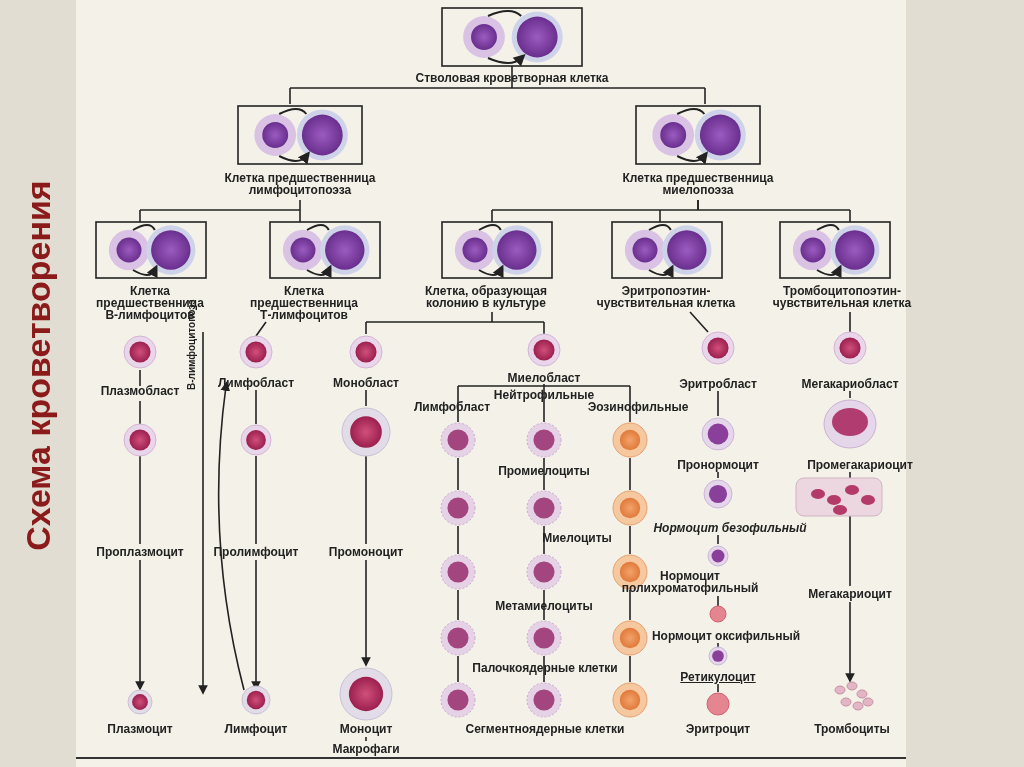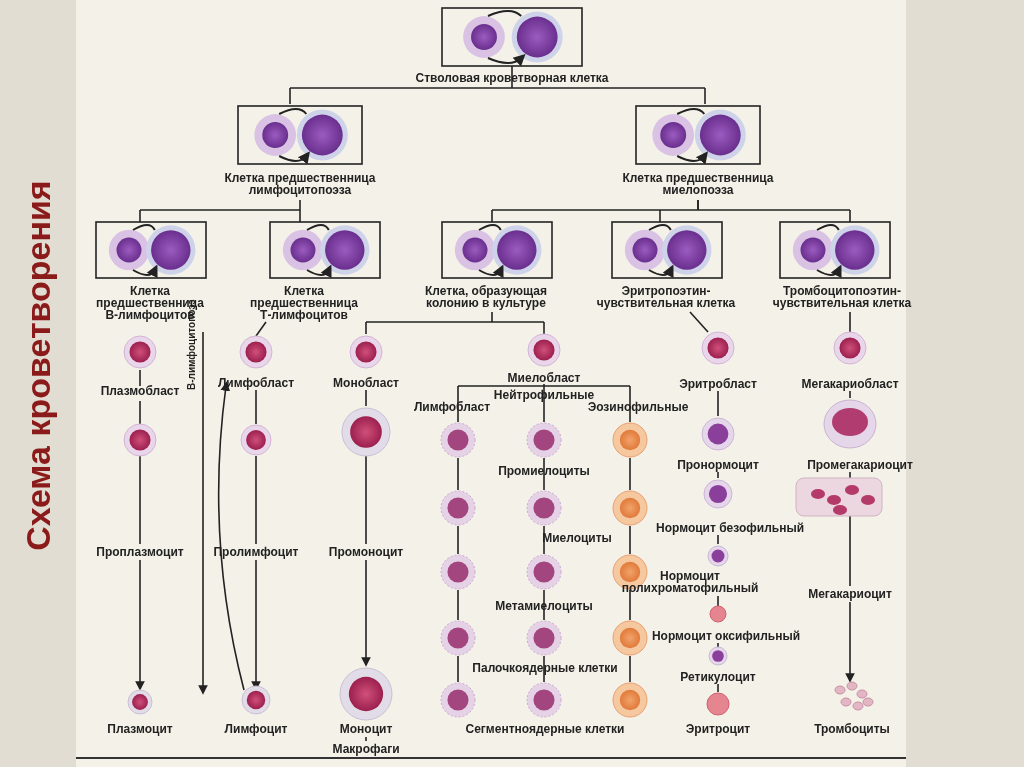--- a/index.html
+++ b/index.html
@@ -357,24 +357,24 @@
     <div class="lbl" style="left: 544px; top: 389px; text-align: center;">Нейтрофильные</div>
     <div class="lbl" style="left: 452px; top: 401px;">Лимфобласт</div>
     <div class="lbl" style="left: 638px; top: 401px;">Эозинофильные</div>
     <div class="lbl" style="left: 544px; top: 465px;">Промиелоциты</div>
     <div class="lbl" style="left: 544px; top: 532px; margin-left: 33px;">Миелоциты</div>
     <div class="lbl" style="left: 544px; top: 600px;">Метамиелоциты</div>
     <div class="lbl" style="left: 545px; top: 662px;">Палочкоядерные клетки</div>
     <div class="lbl" style="left: 545px; top: 723px;">Сегментноядерные клетки</div>
     <div class="lbl" style="left: 718px; top: 378px;">Эритробласт</div>
     <div class="lbl" style="left: 718px; top: 459px;">Пронормоцит</div>
-    <div class="lbl" style="left: 730px; top: 522px;">Нормоцит безофильный</div>
+    <div class="lbl" style="left: 730px; top: 522px; font-style: italic;">Нормоцит безофильный</div>
     <div class="lbl" style="left: 690px; top: 570px;">Нормоцит<br>полихроматофильный</div>
     <div class="lbl" style="left: 726px; top: 630px;">Нормоцит оксифильный</div>
-    <div class="lbl" style="left: 718px; top: 671px;">Ретикулоцит</div>
+    <div class="lbl" style="left: 718px; top: 671px; text-decoration: underline;">Ретикулоцит</div>
     <div class="lbl" style="left: 718px; top: 723px;">Эритроцит</div>
     <div class="lbl" style="left: 850px; top: 378px;">Мегакариобласт</div>
     <div class="lbl" style="left: 860px; top: 459px;">Промегакариоцит</div>
     <div class="lbl" style="left: 850px; top: 588px;">Мегакариоцит</div>
     <div class="lbl" style="left: 852px; top: 723px;">Тромбоциты</div>
   </div>
 
 <div class="vlabel">В-лимфоцитопоэз</div>
 <div class="bottom-line"></div>
 

